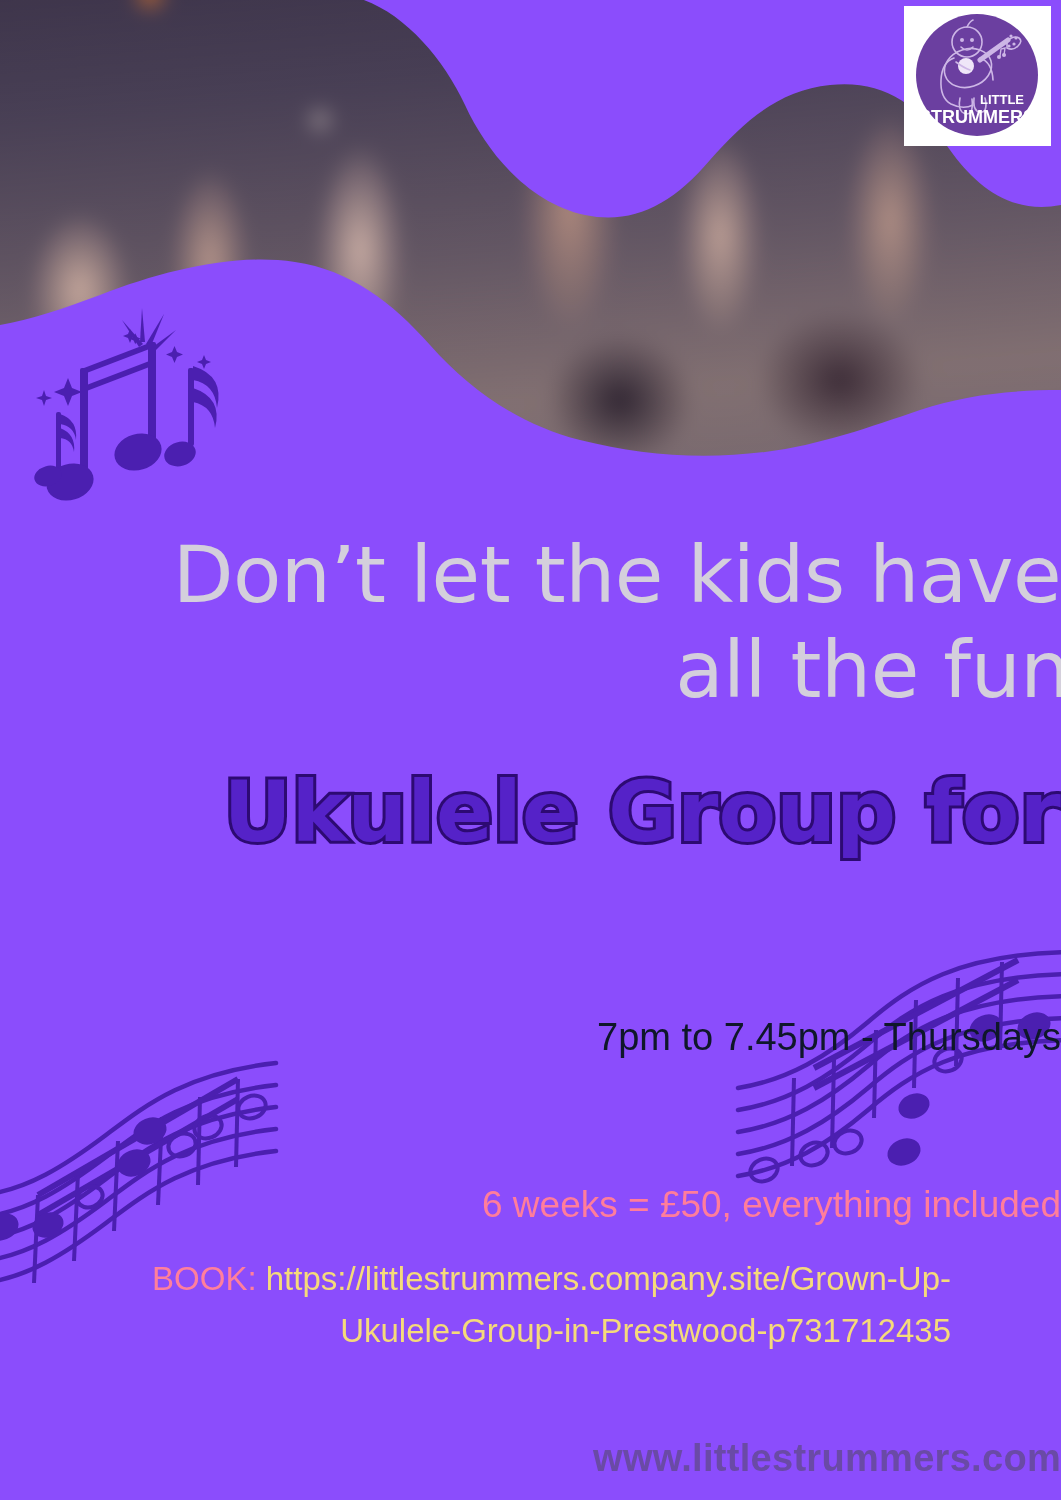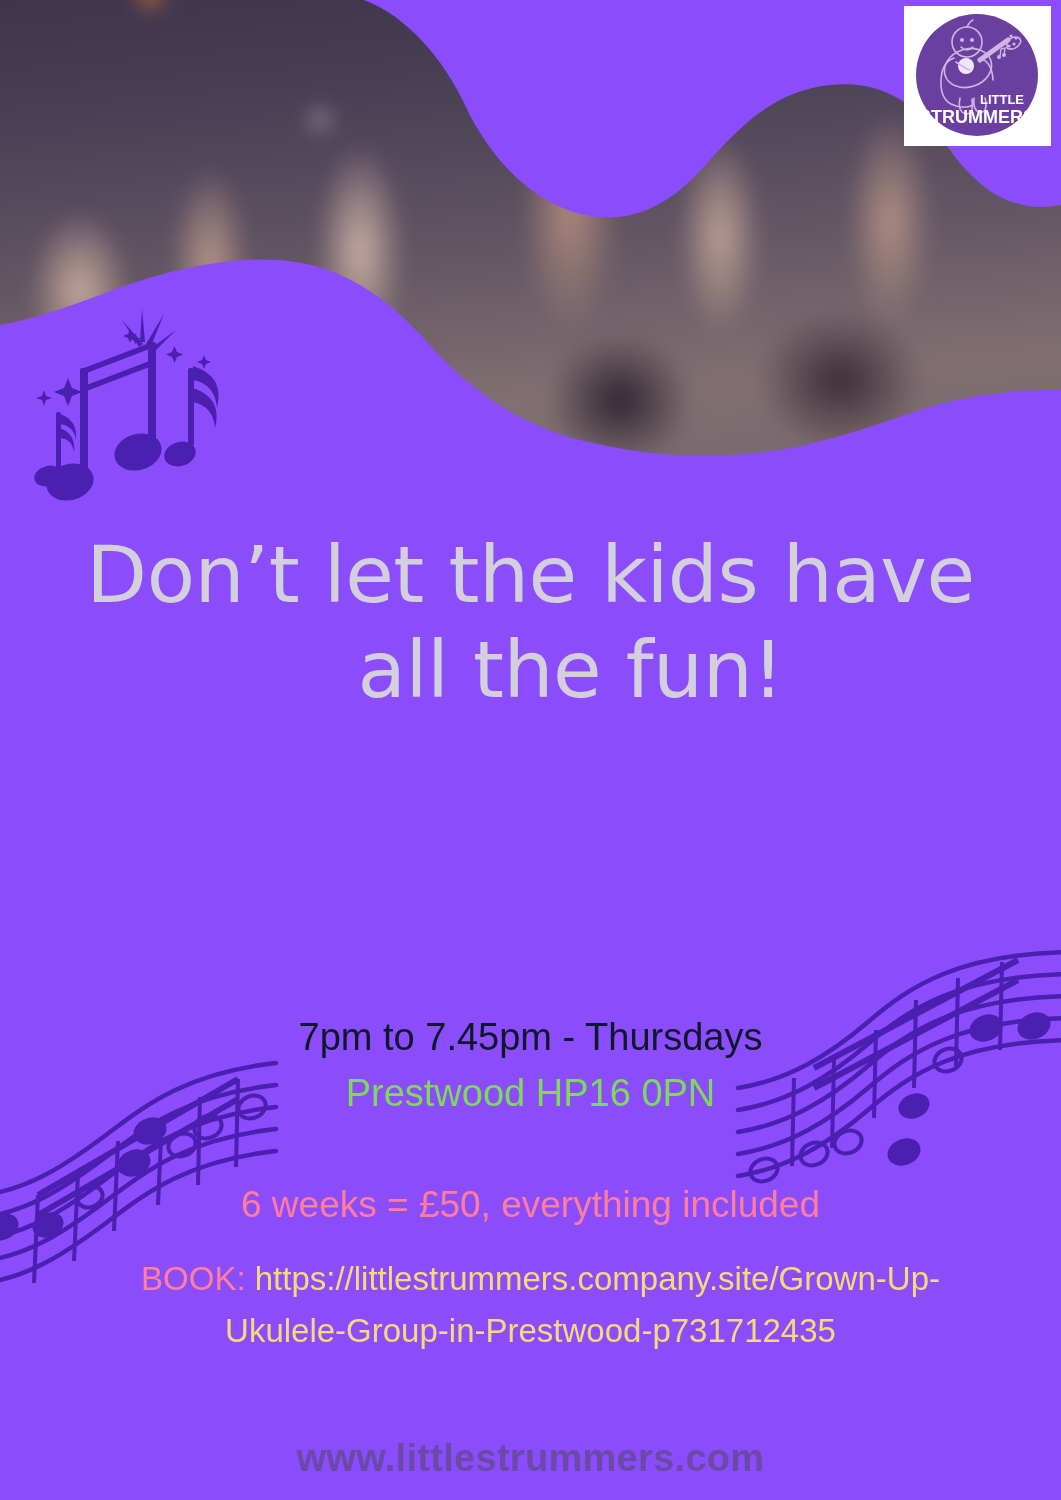--- a/index.html
+++ b/index.html
@@ -101,21 +101,21 @@
     width: 352px; height: 265px;
     z-index: 2;
   }
 
   
   #content {
     position: absolute;
     left: 0; top: 0;
     width: 1061px; height: 1500px;
     z-index: 8;
-    text-align: center;
+    text-align: right;
   }
 
   .headline {
     position: absolute;
     left: 0; width: 1061px;
     color: #d4cfdc;
     font-size: 79px;
     line-height: 95px;
     font-weight: 400;
     letter-spacing: -0.5px;
@@ -347,23 +347,23 @@
       <ellipse cx="130" cy="204" rx="14" ry="11" transform="rotate(-22 130 204)"></ellipse>
       <ellipse cx="230" cy="122" rx="14" ry="11" transform="rotate(-22 230 122)"></ellipse>
     </g>
   </svg>
 
   <div id="content">
 
     <div class="headline" id="headline-1">Don’t let the kids have</div>
     <div class="headline" id="headline-2">all the fun!</div>
 
+    <div class="bigtitle" id="title-1">Ukulele Group for</div>
 
     <div class="detail" id="time-line">7pm to 7.45pm - Thursdays</div>
-    <div class="detail" id="place-line">Prestwood HP16 0PN</div>
     <div class="detail" id="price-line">6 weeks = £50, everything included</div>
 
     <div id="book-block">
       <span id="book-label">BOOK:</span>
       <span id="book-url">https://littlestrummers.company.site/Grown-Up-Ukulele-Group-in-Prestwood-p731712435</span>
     </div>
 
 
     <div id="web-line">www.littlestrummers.com</div>
   </div>

